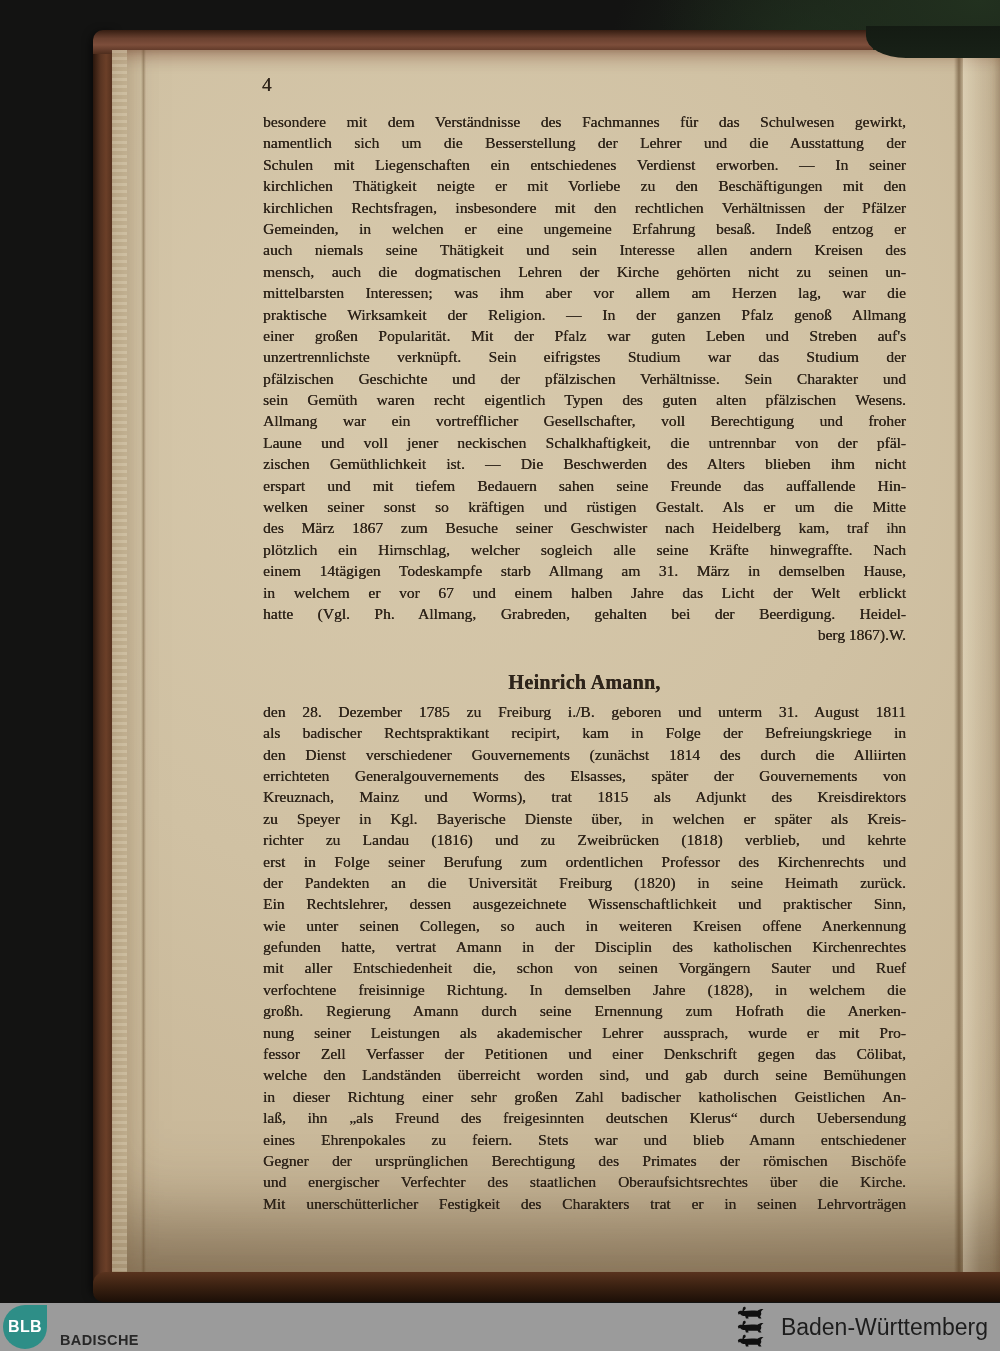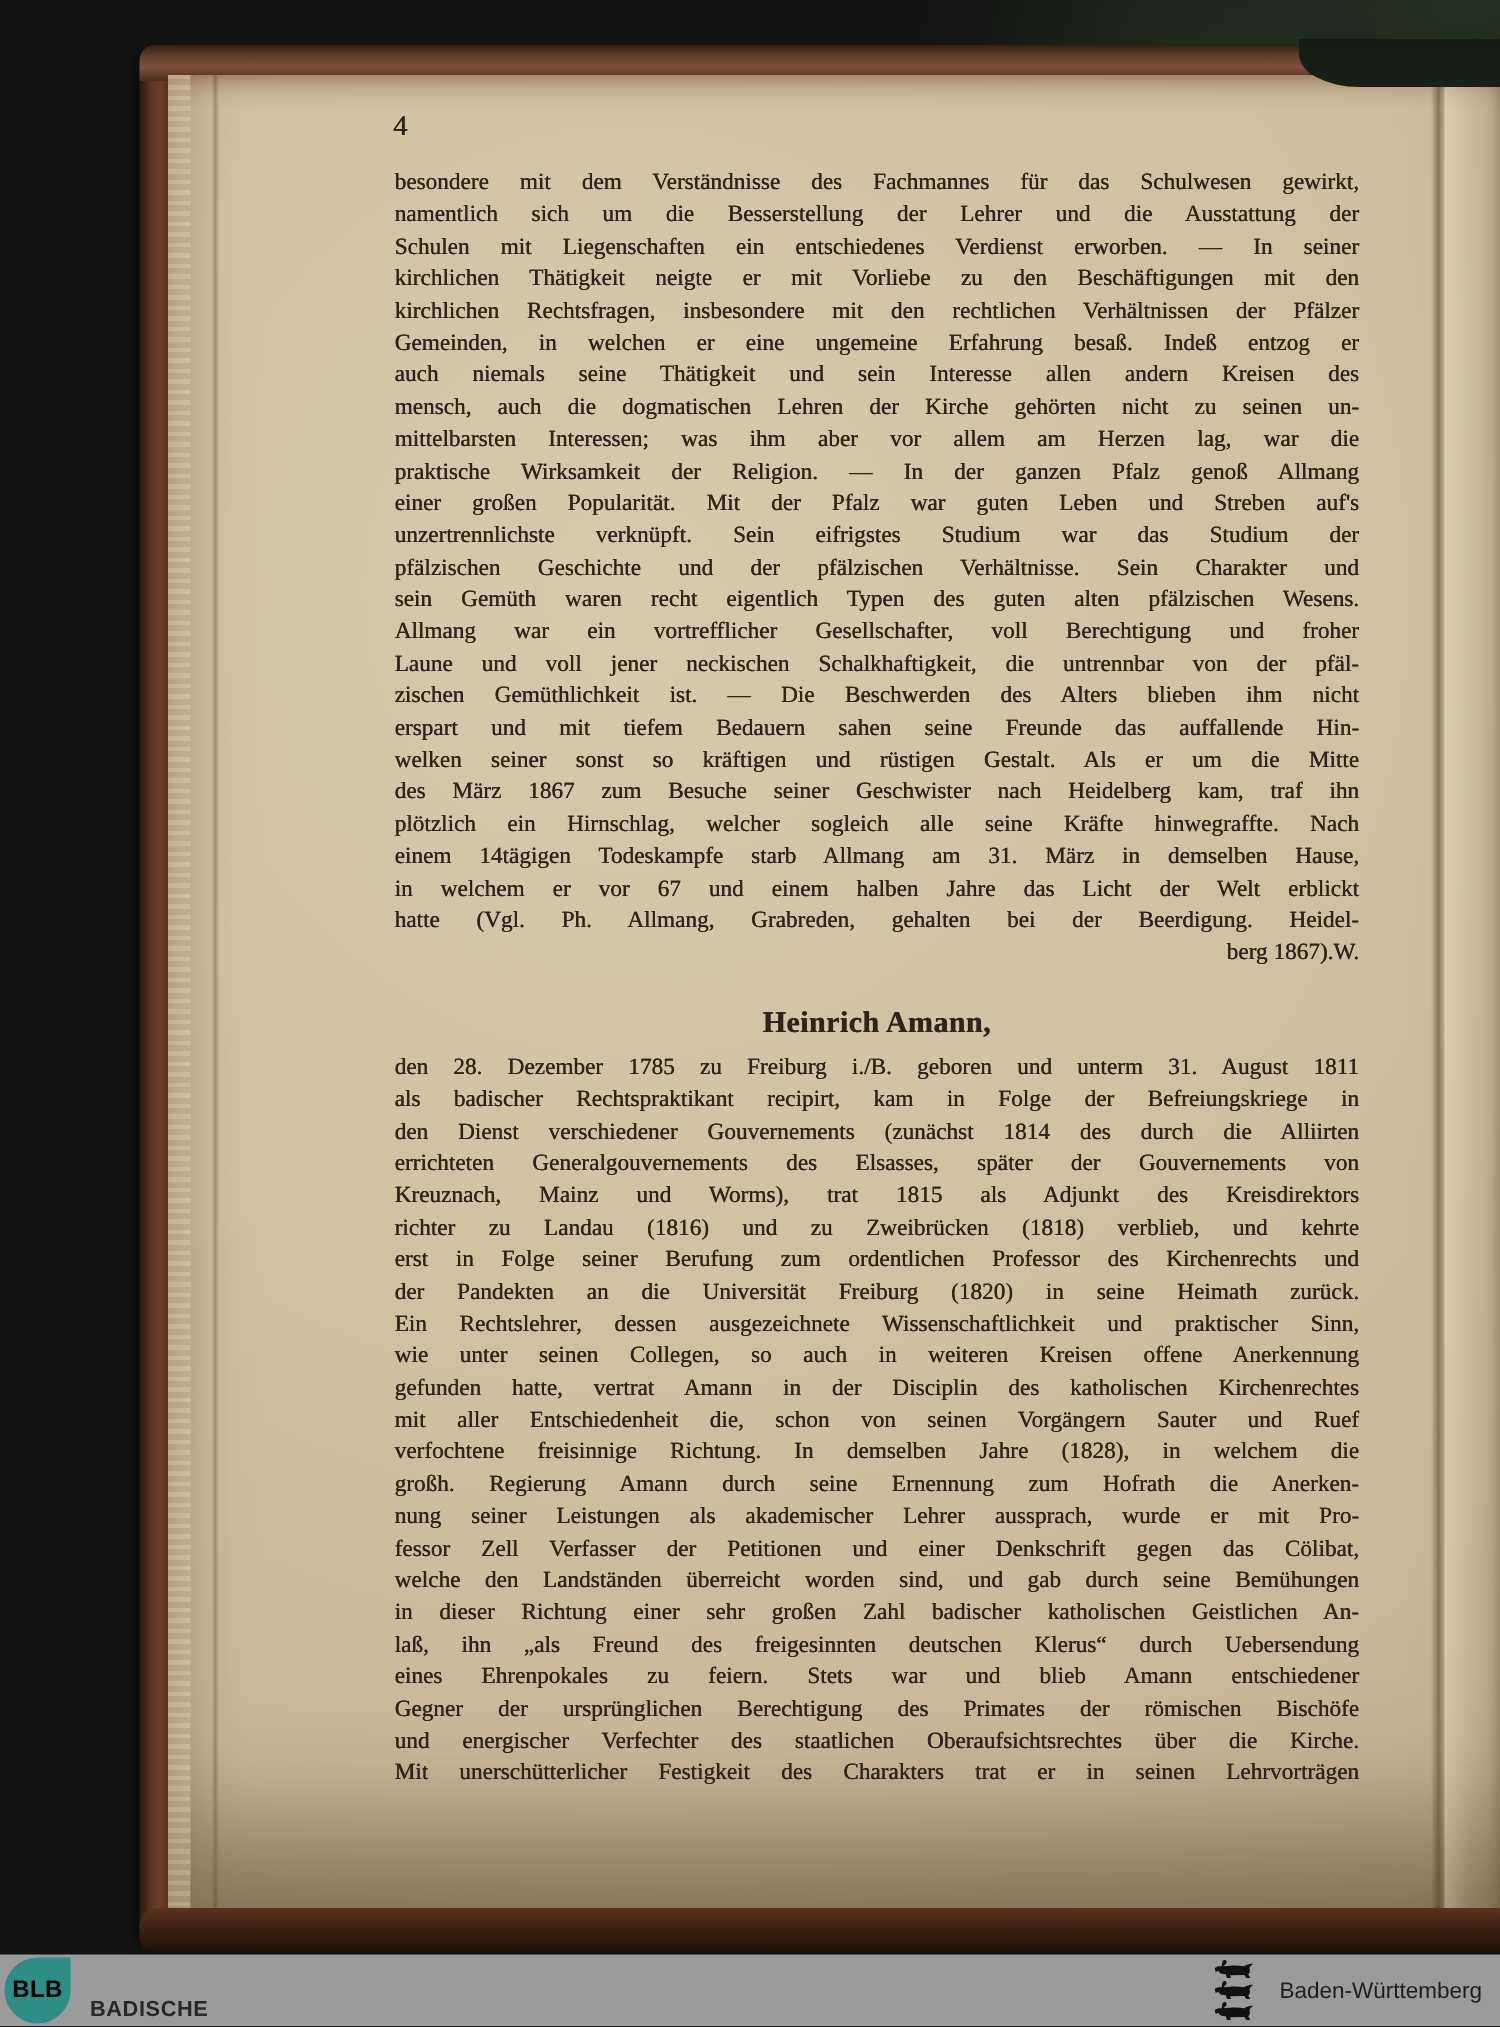--- a/index.html
+++ b/index.html
@@ -75,29 +75,29 @@
   
   .footer{
     position:absolute;left:0;bottom:0;width:1000px;height:48px;
     background:#9b9b9b;display:flex;align-items:center;
     font-family:"Liberation Sans",sans-serif;
   }
   .blb-logo{
     width:44px;height:44px;margin-left:3px;flex:0 0 auto;
     border-radius:50% 0 50% 50%;
     display:grid;place-items:center;
-    color:#000000;font-weight:bold;font-size:16px;letter-spacing:.3px;
+    color:#ffffff;font-weight:bold;font-size:16px;letter-spacing:.3px;
   }
   .lib-name{
     margin-left:13px;color:#282828;font-weight:bold;font-size:14.5px;
     letter-spacing:.4px;line-height:1.18;text-transform:uppercase;margin-top:44px;
   }
   .state-block{margin-left:auto;margin-right:12px;display:flex;align-items:center;gap:9px;}
   .coat svg{display:block;}
-  .state-label{color:#1d1d1d;font-size:15px;font-weight:500;}
+  .state-label{color:#1d1d1d;font-size:23px;font-weight:500;}
 </style>
 </head>
 <body>
 
 <div class="scene">
 
   <div class="cover-left"></div>
   <div class="cover-top"></div>
 
   <div class="page">
@@ -146,20 +146,21 @@
 
     <div class="heading">Heinrich Amann,</div>
 
     <div>
 
     <div class="jl">den 28. Dezember 1785 zu Freiburg i./B. geboren und unterm 31. August 1811</div>
         <div class="jl">als badischer Rechtspraktikant recipirt, kam in Folge der Befreiungskriege in</div>
         <div class="jl">den Dienst verschiedener Gouvernements (zunächst 1814 des durch die Alliirten</div>
         <div class="jl">errichteten Generalgouvernements des Elsasses, später der Gouvernements von</div>
         <div class="jl">Kreuznach, Mainz und Worms), trat 1815 als Adjunkt des Kreisdirektors</div>
+        <div class="jl">zu Speyer in Kgl. Bayerische Dienste über, in welchen er später als Kreis-</div>
         <div class="jl">richter zu Landau (1816) und zu Zweibrücken (1818) verblieb, und kehrte</div>
         <div class="jl">erst in Folge seiner Berufung zum ordentlichen Professor des Kirchenrechts und</div>
         <div class="jl">der Pandekten an die Universität Freiburg (1820) in seine Heimath zurück.</div>
         <div class="jl">Ein Rechtslehrer, dessen ausgezeichnete Wissenschaftlichkeit und praktischer Sinn,</div>
         <div class="jl">wie unter seinen Collegen, so auch in weiteren Kreisen offene Anerkennung</div>
         <div class="jl">gefunden hatte, vertrat Amann in der Disciplin des katholischen Kirchenrechtes</div>
         <div class="jl">mit aller Entschiedenheit die, schon von seinen Vorgängern Sauter und Ruef</div>
         <div class="jl">verfochtene freisinnige Richtung.  In demselben Jahre (1828), in welchem die</div>
         <div class="jl">großh. Regierung Amann durch seine Ernennung zum Hofrath die Anerken-</div>
         <div class="jl">nung seiner Leistungen als akademischer Lehrer aussprach, wurde er mit Pro-</div>

